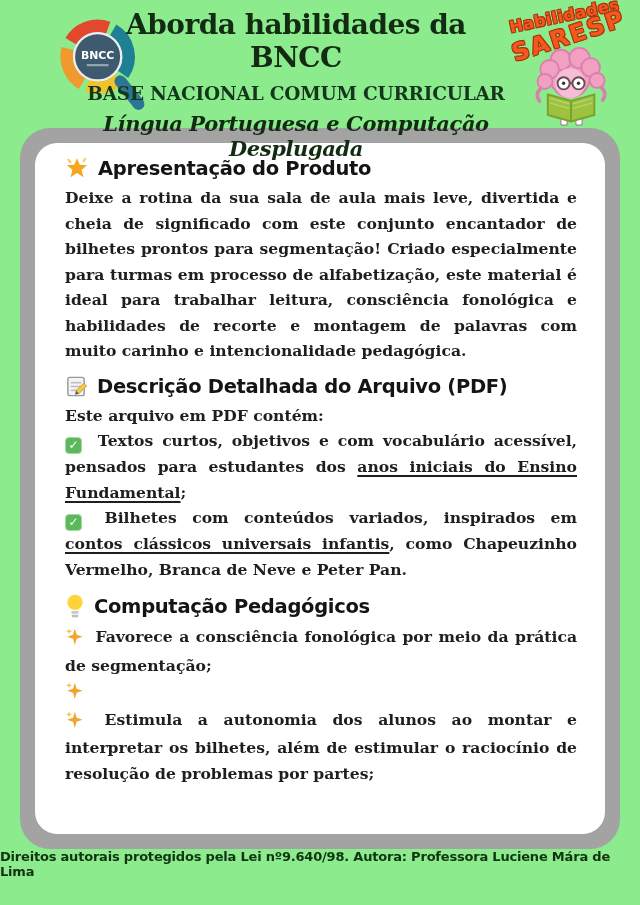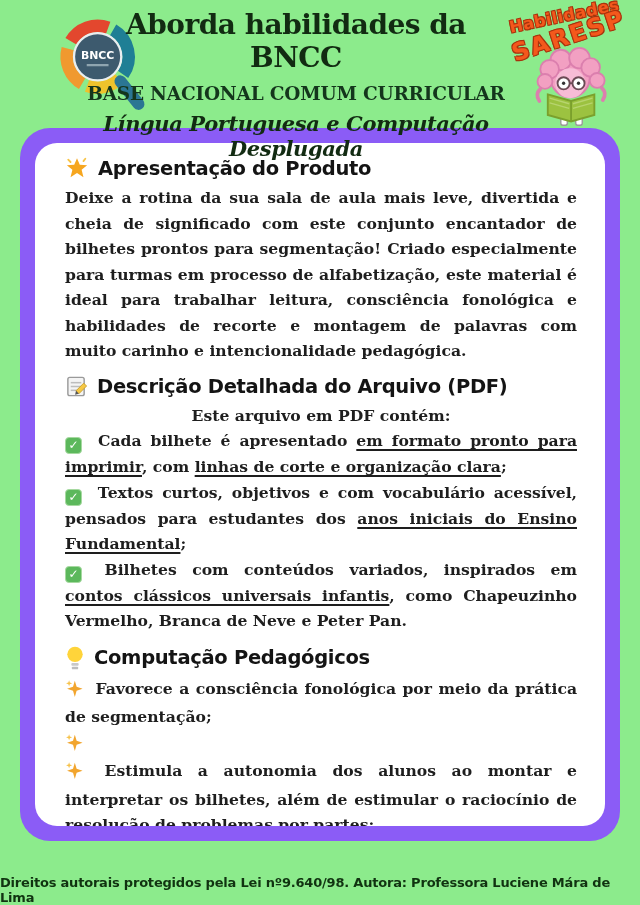--- a/index.html
+++ b/index.html
@@ -16,41 +16,41 @@
   .title-tag  { font-size:21px; font-weight:700; margin-top:7px; letter-spacing:-0.4px;font-style:italic; }
   .mascot { position:absolute; right:2px; top:0; width:150px; height:128px; }
   .badge { position:absolute; top:6px; right:12px; transform:rotate(-12deg); text-align:center;
            font-family:"DejaVu Sans", sans-serif; font-weight:800; color:#f4581c;
            text-shadow:1px 1px 0 #a8330e, -1px 1px 0 #a8330e, 1px -1px 0 #a8330e, -1px -1px 0 #a8330e; }
   .badge-line1 { font-size:16px; letter-spacing:0.5px; }
   .badge-line2 { font-size:24px; letter-spacing:2px; margin-top:-3px; transform:rotate(-6deg); }
   .brain-svg { position:absolute; left:36px; top:46px; width:96px; height:82px; }
 
   
-  .card-wrap { flex:1; margin:0 20px; background:#8b5cf6; border-radius:30px; padding:15px; min-height:0; }
+  .card-wrap { flex:1; margin:0 20px; background:#a3a3a3; border-radius:30px; padding:15px; min-height:0; }
   .card { background:#ffffff; border-radius:22px; height:100%; padding:10px 28px 14px 30px; overflow:hidden; }
 
   .section-title { display:flex; align-items:center; gap:9px; font-family:"DejaVu Sans", sans-serif;
                    font-weight:800; font-size:19.5px; color:#141414; letter-spacing:-0.3px;
                    margin:11px 0 5px; }
   .section-title:first-child { margin-top:3px; }
   .section-title .hicon { flex:none; display:inline-flex; }
 
   .body-text, .list-item, .list-intro {
     font-size:15.6px; line-height:25.5px; font-weight:700; color:#1e1e1e; text-align:justify; }
-  .list-intro { text-align:center; }
+  .list-intro { text-align:left; }
   .underline { text-decoration:underline; text-decoration-thickness:1.5px; text-underline-offset:2.5px; }
 
   .check-badge { display:inline-block; width:17px; height:17px; background:#5cb85c; border:1.5px solid #a6d9a0;
                  border-radius:4px; color:#fff; font-family:"DejaVu Sans", sans-serif; font-weight:700;
                  font-size:12px; line-height:14px; text-align:center; vertical-align:-3px; margin-right:7px; }
   .sparkle-wrap { display:inline-block; vertical-align:-3px; margin-right:6px; }
 
   
-  .footer { flex:none; height:64px; display:flex; align-items:flex-end; justify-content:center; }
+  .footer { flex:none; height:56px; display:flex; align-items:flex-start; justify-content:center; }
   .footer-text { font-family:"DejaVu Sans", sans-serif; font-weight:700; font-size:13px; color:#113311; letter-spacing:-0.2px; }
 </style>
 </head>
 <body>
 
 <div class="page">
 
   <div class="header">
 
     <div class="logo">
@@ -129,23 +129,20 @@
             <path d="M11.5,16.5 L19.5,8.5 L22.5,11.5 L14.5,19.5 Z" fill="#f7c843" stroke="#caa12f" stroke-width="1"></path>
             <path d="M11.5,16.5 L14.5,19.5 L10.5,20.5 Z" fill="#555555"></path>
           </svg>
         </span>
         <span>Descrição Detalhada do Arquivo (PDF)</span>
       </div>
       <p class="list-intro">Este arquivo em PDF contém:</p>
       <div>
           <p class="list-item">
   <span class="check-badge">✓</span>
-<span>Cada bilhete é apresentado </span><span class="underline">em formato pronto para imprimir</span><span>, com </span><span class="underline">linhas de corte e organização clara</span><span>;</span></p>
-          <p class="list-item">
-  <span class="check-badge">✓</span>
 <span>Textos curtos, objetivos e com vocabulário acessível, pensados para estudantes dos </span><span class="underline">anos iniciais do Ensino Fundamental</span><span>;</span></p>
           <p class="list-item">
   <span class="check-badge">✓</span>
 <span>Bilhetes com conteúdos variados, inspirados em </span><span class="underline">contos clássicos universais infantis</span><span>, como Chapeuzinho Vermelho, Branca de Neve e Peter Pan.</span></p>
         </div>
 
       <div class="section-title">
         <span class="hicon">
           <svg width="20" height="26" viewBox="0 0 22 28">
             <circle cx="11" cy="10" r="8.5" fill="#ffd43a"></circle>

